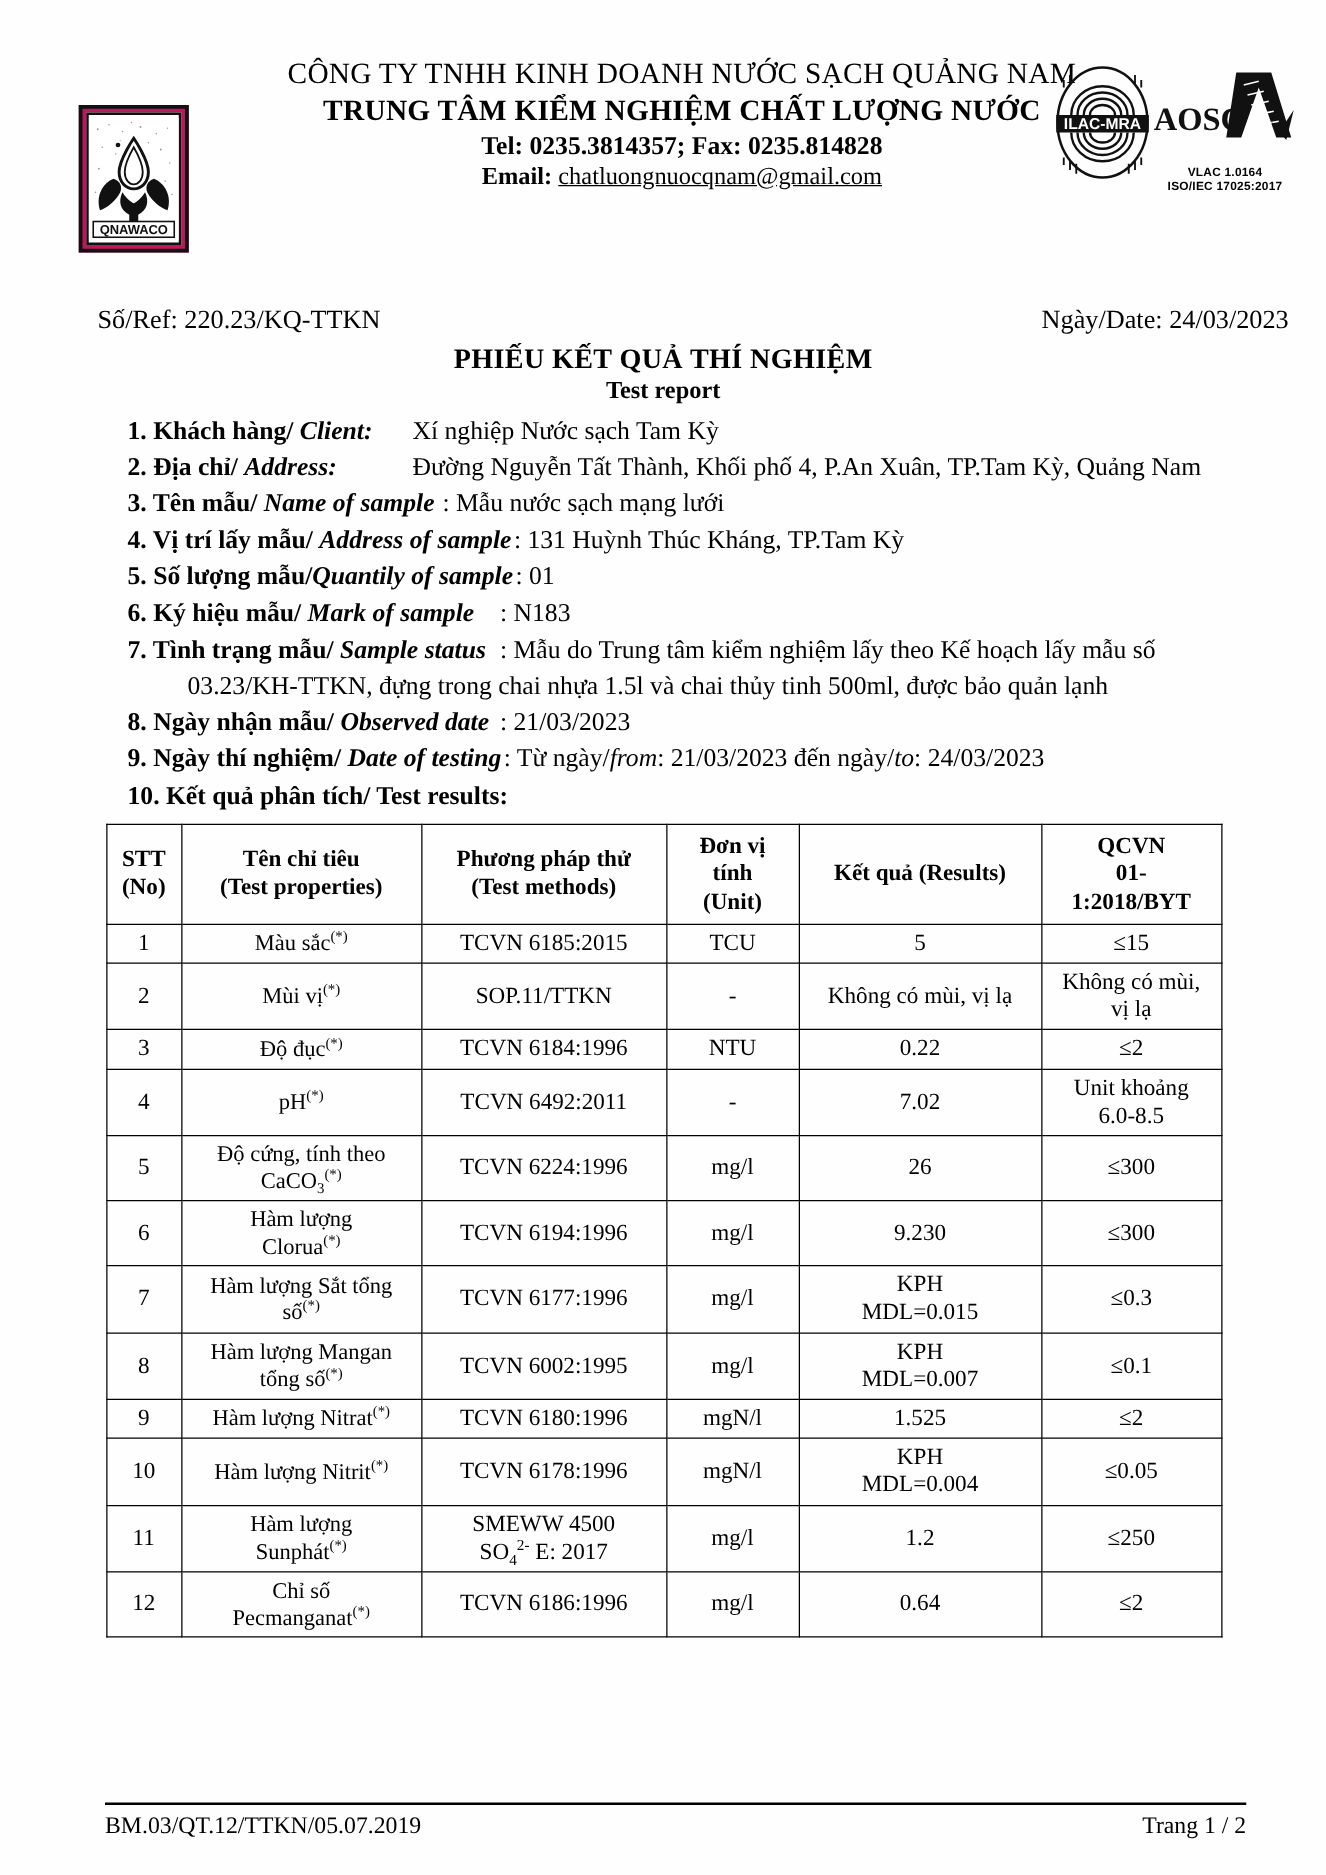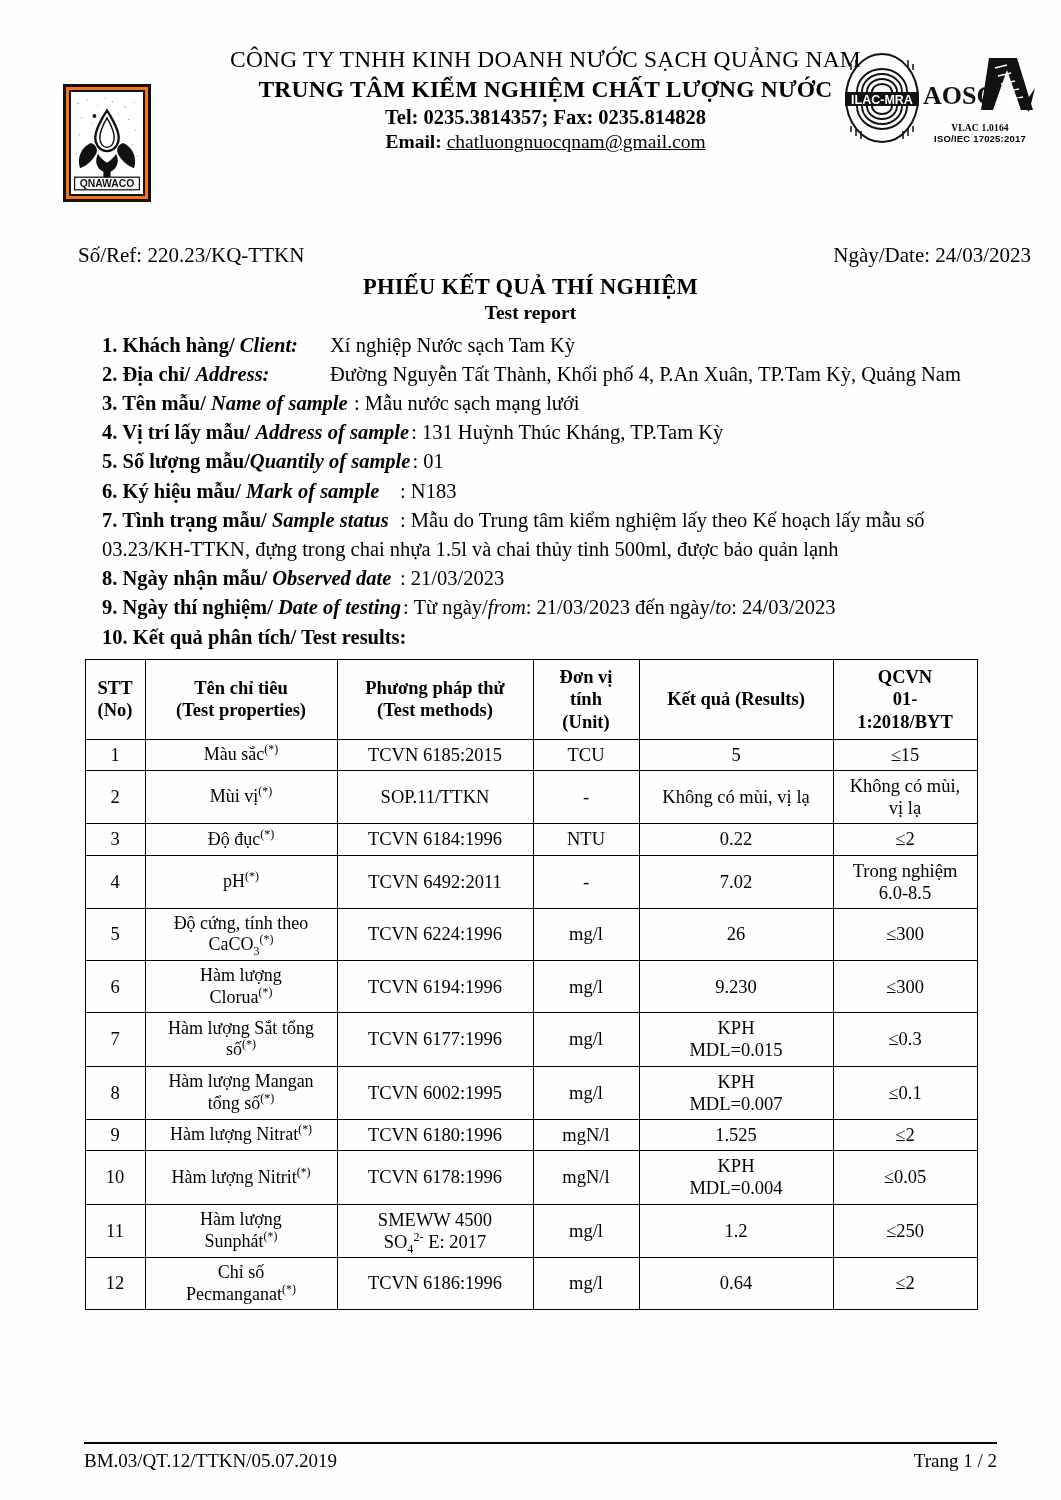--- a/index.html
+++ b/index.html
@@ -36,21 +36,21 @@
     top: 84px;
     width: 88px;
     height: 118px;
   }
   .logo-outer {
     width: 100%;
     height: 100%;
     border: 3px solid #111;
     box-sizing: border-box;
     padding: 3px;
-    background: #f97316;
+    background: #be185d;
   }
   .logo-inner {
     width: 100%;
     height: 100%;
     border: 2px solid #111;
     box-sizing: border-box;
     position: relative;
     background: #fff;
   }
   .logo-inner svg { display:block; width:100%; height:100%; }
@@ -100,26 +100,26 @@
   }
   .ilac { width: 78px; height: 92px; }
   .aosc-wrap {
     width: 118px;
     position: relative;
     padding-top: 2px;
     text-align: center;
   }
   .aosc-mark { width: 118px; height: 62px; display:block; }
   .aosc-sub1 {
-    font-family: Liberation Serif, serif;
+    font-family: Liberation Sans, sans-serif;
     font-size: 9.5px;
     font-weight: bold;
     letter-spacing: .2px;
     line-height: 1.15;
-    margin-top: 7px;
+    margin-top: 18px;
   }
   .aosc-sub2 {
     font-family: "Liberation Sans", sans-serif;
     font-size: 9.5px;
     font-weight: bold;
     letter-spacing: .2px;
     line-height: 1.15;
   }
 
   
@@ -158,21 +158,21 @@
   .info-line { display: flex; align-items: baseline; white-space: nowrap; }
   .info-label {
     font-weight: bold;
     flex: 0 0 auto;
   }
   .info-label .en { font-style: italic; }
   .lbl-w1 { min-width: 226px; }
   .lbl-w2 { min-width: 250px; }
   .lbl-w3 { min-width: 296px; }
   .info-value { font-weight: normal; padding-left: 2px; }
-  .info-cont { padding-left: 0px; white-space: nowrap; }
+  .info-cont { padding-left: 0px; white-space: nowrap; margin-left: 48px; }
   .info-value .it { font-style: italic; margin-top: 24px; }
   .results-label { font-weight: bold; margin-top: 1px; }
 
   
   .tbl-wrap {
     margin: 7px auto 0 auto;
     width: 892px;
   }
   table.results {
     border-collapse: collapse;
@@ -493,21 +493,21 @@
             <td>0.22</td>
             <td>≤2</td>
           </tr>
           <tr>
             <td>4</td>
             <td class="cell-name">pH<sup>(*)</sup></td>
             <td class="cell-method">TCVN 6492:2011</td>
             <td>-</td>
             <td>7.02</td>
             <td>
-              <span class="two-line">Trong nghiệm</span>
+              <span class="two-line">Unit khoảng</span>
               <span class="two-line">6.0-8.5</span>
             </td>
           </tr>
           <tr>
             <td>5</td>
             <td class="cell-name">
               <span class="two-line">Độ cứng, tính theo</span>
               <span class="two-line">CaCO<sub>3</sub><sup>(*)</sup></span>
             </td>
             <td class="cell-method">TCVN 6224:1996</td>

